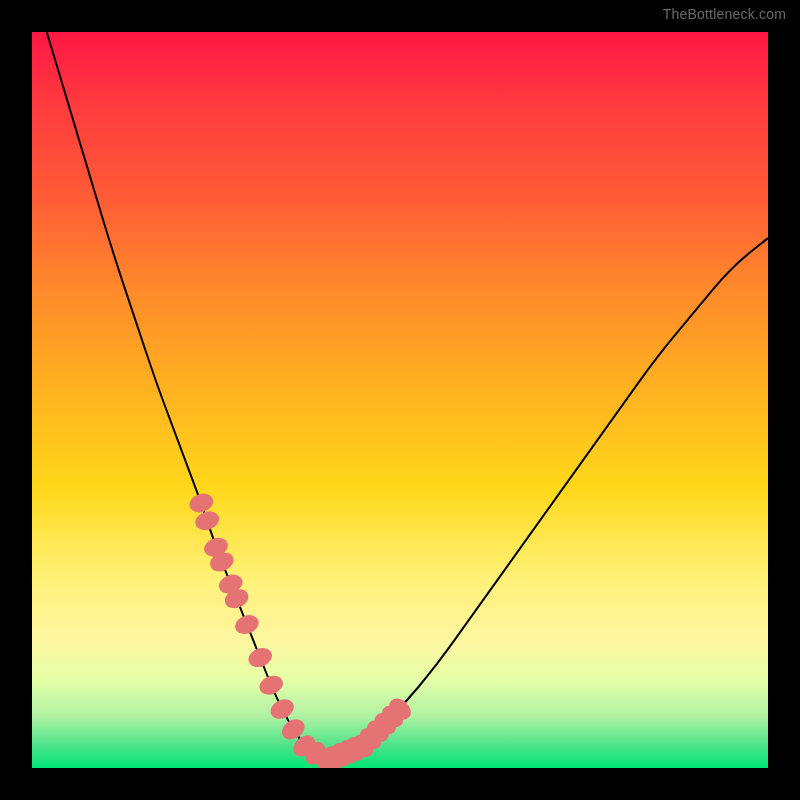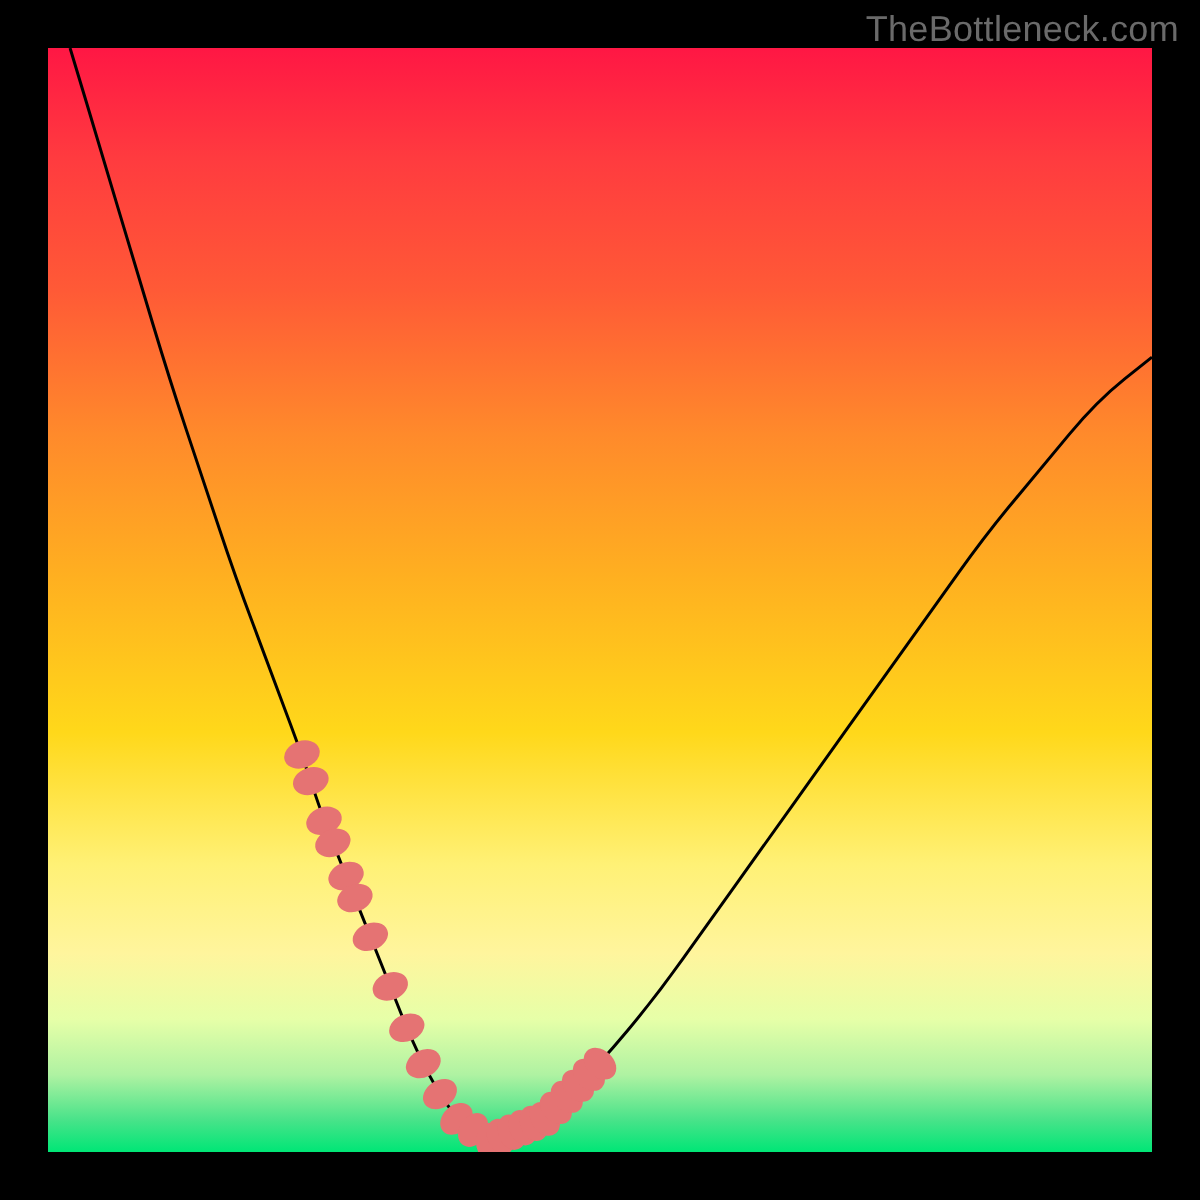--- a/index.html
+++ b/index.html
@@ -36,21 +36,21 @@
       #aff2a2 93%,
       #4be38a 97%,
       #00e676 100%
     );
   }
   .watermark {
     position: absolute;
     top: 6px;
     right: 14px;
     color: #6a6a6a;
-    font-size: 24px;
+    font-size: 14px;
     font-weight: 500;
     letter-spacing: 0.2px;
     user-select: none;
   }
   svg.overlay {
     position: absolute;
     left: 0;
     top: 0;
     width: 736px;
     height: 736px;

